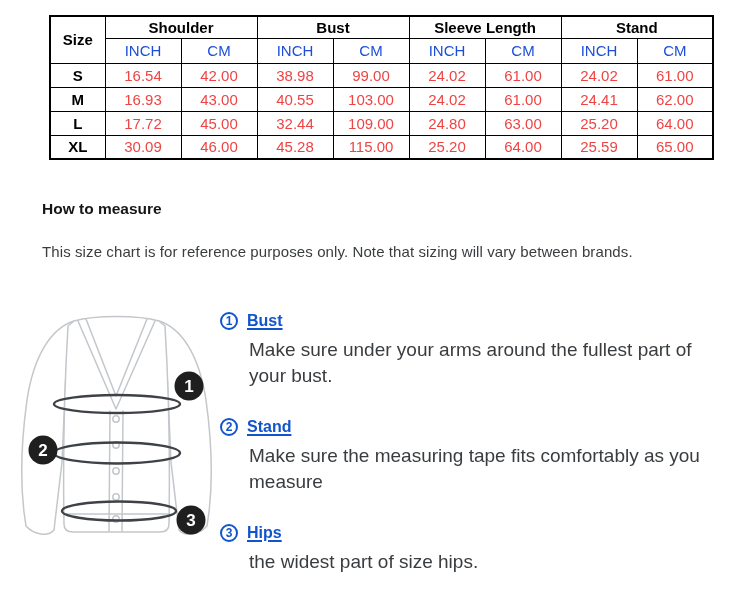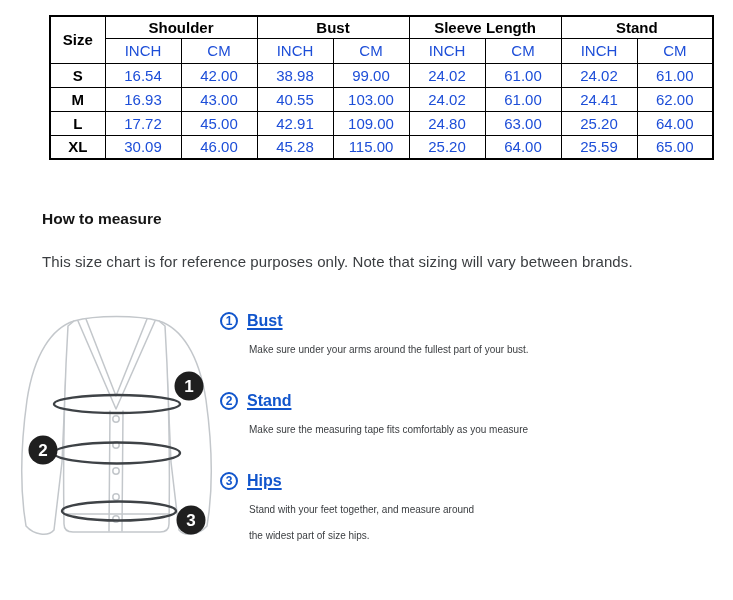--- a/index.html
+++ b/index.html
@@ -31,24 +31,24 @@
   }
   col.c-size { width: 55px; }
   col.c-data { width: 76px; }
   tr.group-row th { height: 22px; font-weight: bold; color: #000; }
   tr.unit-row th  { height: 25px; font-weight: normal; color: #1d4ed8; }
   th.size-head {
     font-weight: bold; color: #000;
     vertical-align: bottom; padding-bottom: 6px;
   }
   tbody th.size-cell { height: 24px; font-weight: bold; color: #000; }
-  tbody td.val-cell  { height: 24px; font-weight: normal; color: #1d4ed8; }
-
-  
-  .how-to { position: absolute; left: 42px; top: 210px; width: 670px; }
+  tbody td.val-cell  { height: 24px; font-weight: normal; color: #ef4444; }
+
+  
+  .how-to { position: absolute; left: 42px; top: 200px; width: 670px; }
   .how-to h3 { font-size: 15.5px; font-weight: bold; color: #161616; }
   .how-to p  { margin-top: 25px; font-size: 15px; color: #3a3d40; letter-spacing: 0.1px; }
 
   
   .figure { position: absolute; left: 13px; top: 312px; width: 207px; height: 242px; }
 
   
   .instructions { position: absolute; left: 220px; top: 309px; width: 510px; }
   .measure-section { margin-bottom: 26px; }
   .measure-heading { display: flex; align-items: center; height: 24px; }
@@ -60,21 +60,21 @@
     margin-right: 9px; flex: 0 0 auto;
   }
   .measure-link {
     color: #1155CC; font-size: 16px; font-weight: bold;
     text-decoration: underline;
     text-decoration-thickness: 2px;
     text-underline-offset: 2px;
     cursor: pointer;
   }
   .measure-desc { margin-left: 29px; margin-top: 4px; }
-  .measure-desc div { font-size: 10px; line-height: 26px; color: #3a3d40; }
+  .measure-desc div { font-size: 19px; line-height: 26px; color: #3a3d40; }
 </style>
 </head>
 <body>
 
 <table class="size-chart">
   <colgroup>
     <col class="c-size">
     <col class="c-data">
       <col class="c-data">
       <col class="c-data">
@@ -123,21 +123,21 @@
       <td class="val-cell">103.00</td>
       <td class="val-cell">24.02</td>
       <td class="val-cell">61.00</td>
       <td class="val-cell">24.41</td>
       <td class="val-cell">62.00</td>
     </tr>
     <tr>
       <th class="size-cell">L</th>
       <td class="val-cell">17.72</td>
       <td class="val-cell">45.00</td>
-      <td class="val-cell">42.91</td>
+      <td class="val-cell">32.44</td>
       <td class="val-cell">109.00</td>
       <td class="val-cell">24.80</td>
       <td class="val-cell">63.00</td>
       <td class="val-cell">25.20</td>
       <td class="val-cell">64.00</td>
     </tr>
     <tr>
       <th class="size-cell">XL</th>
       <td class="val-cell">30.09</td>
       <td class="val-cell">46.00</td>
@@ -220,18 +220,17 @@
       <div>Make sure the measuring tape fits comfortably as you measure</div>
     </div>
   </div>
 
   <div class="measure-section">
     <div class="measure-heading">
       <span class="num-circle">3</span>
       <a class="measure-link">Hips</a>
     </div>
     <div class="measure-desc">
-      <div>Stand with your feet together, and measure around</div>
       <div>the widest part of size hips.</div>
     </div>
   </div>
 
 </div>
 
 </body></html>

